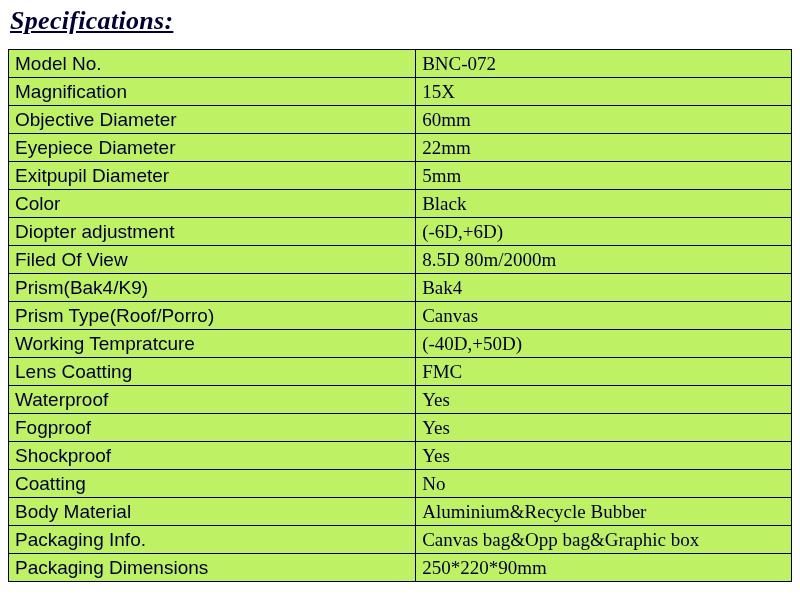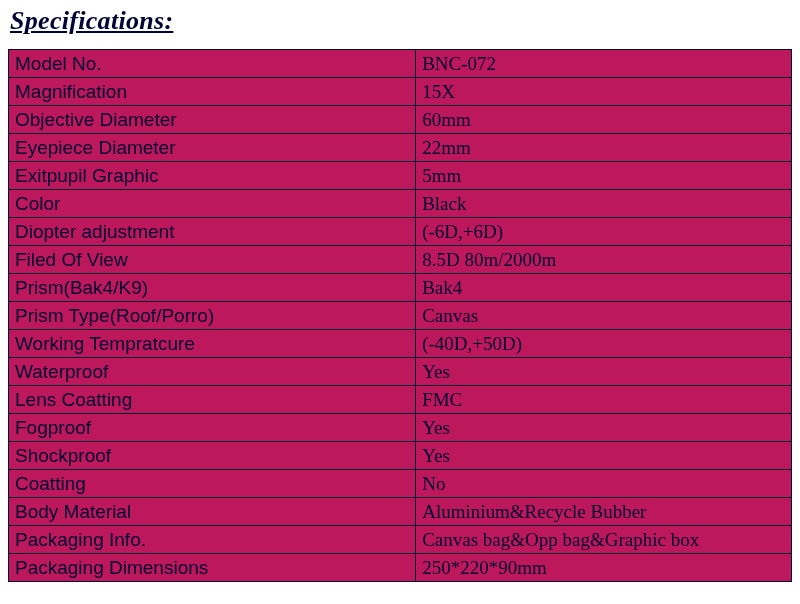--- a/index.html
+++ b/index.html
@@ -15,21 +15,21 @@
     font-size: 26px;
     font-weight: bold;
     font-style: italic;
     text-decoration: underline;
     margin: 0 0 4px 2px;
     letter-spacing: 0.3px;
   }
   table {
     border-collapse: collapse;
     width: 100%;
-    background: #be185d;
+    background: #bef264;
     margin-top: 13px;
   }
   td {
     border: 1.5px solid #000033;
     border-top-color: #000033;
     border-left-color: #000033;
     border-right-color: #000033;
     border-bottom-color: #000033;
     font-size: 19px;
     font-family: Arial, Helvetica, sans-serif;
@@ -64,21 +64,21 @@
       </tr>
       <tr>
         <td class="label">Objective Diameter</td>
         <td class="value">60mm</td>
       </tr>
       <tr>
         <td class="label">Eyepiece Diameter</td>
         <td class="value">22mm</td>
       </tr>
       <tr>
-        <td class="label">Exitpupil Graphic</td>
+        <td class="label">Exitpupil Diameter</td>
         <td class="value">5mm</td>
       </tr>
       <tr>
         <td class="label">Color</td>
         <td class="value">Black</td>
       </tr>
       <tr>
         <td class="label">Diopter adjustment</td>
         <td class="value">(-6D,+6D)</td>
       </tr>
@@ -92,26 +92,26 @@
       </tr>
       <tr>
         <td class="label">Prism Type(Roof/Porro)</td>
         <td class="value">Canvas</td>
       </tr>
       <tr>
         <td class="label">Working Tempratcure</td>
         <td class="value">(-40D,+50D)</td>
       </tr>
       <tr>
+        <td class="label">Lens Coatting</td>
+        <td class="value">FMC</td>
+      </tr>
+      <tr>
         <td class="label">Waterproof</td>
         <td class="value">Yes</td>
-      </tr>
-      <tr>
-        <td class="label">Lens Coatting</td>
-        <td class="value">FMC</td>
       </tr>
       <tr>
         <td class="label">Fogproof</td>
         <td class="value">Yes</td>
       </tr>
       <tr>
         <td class="label">Shockproof</td>
         <td class="value">Yes</td>
       </tr>
       <tr>

